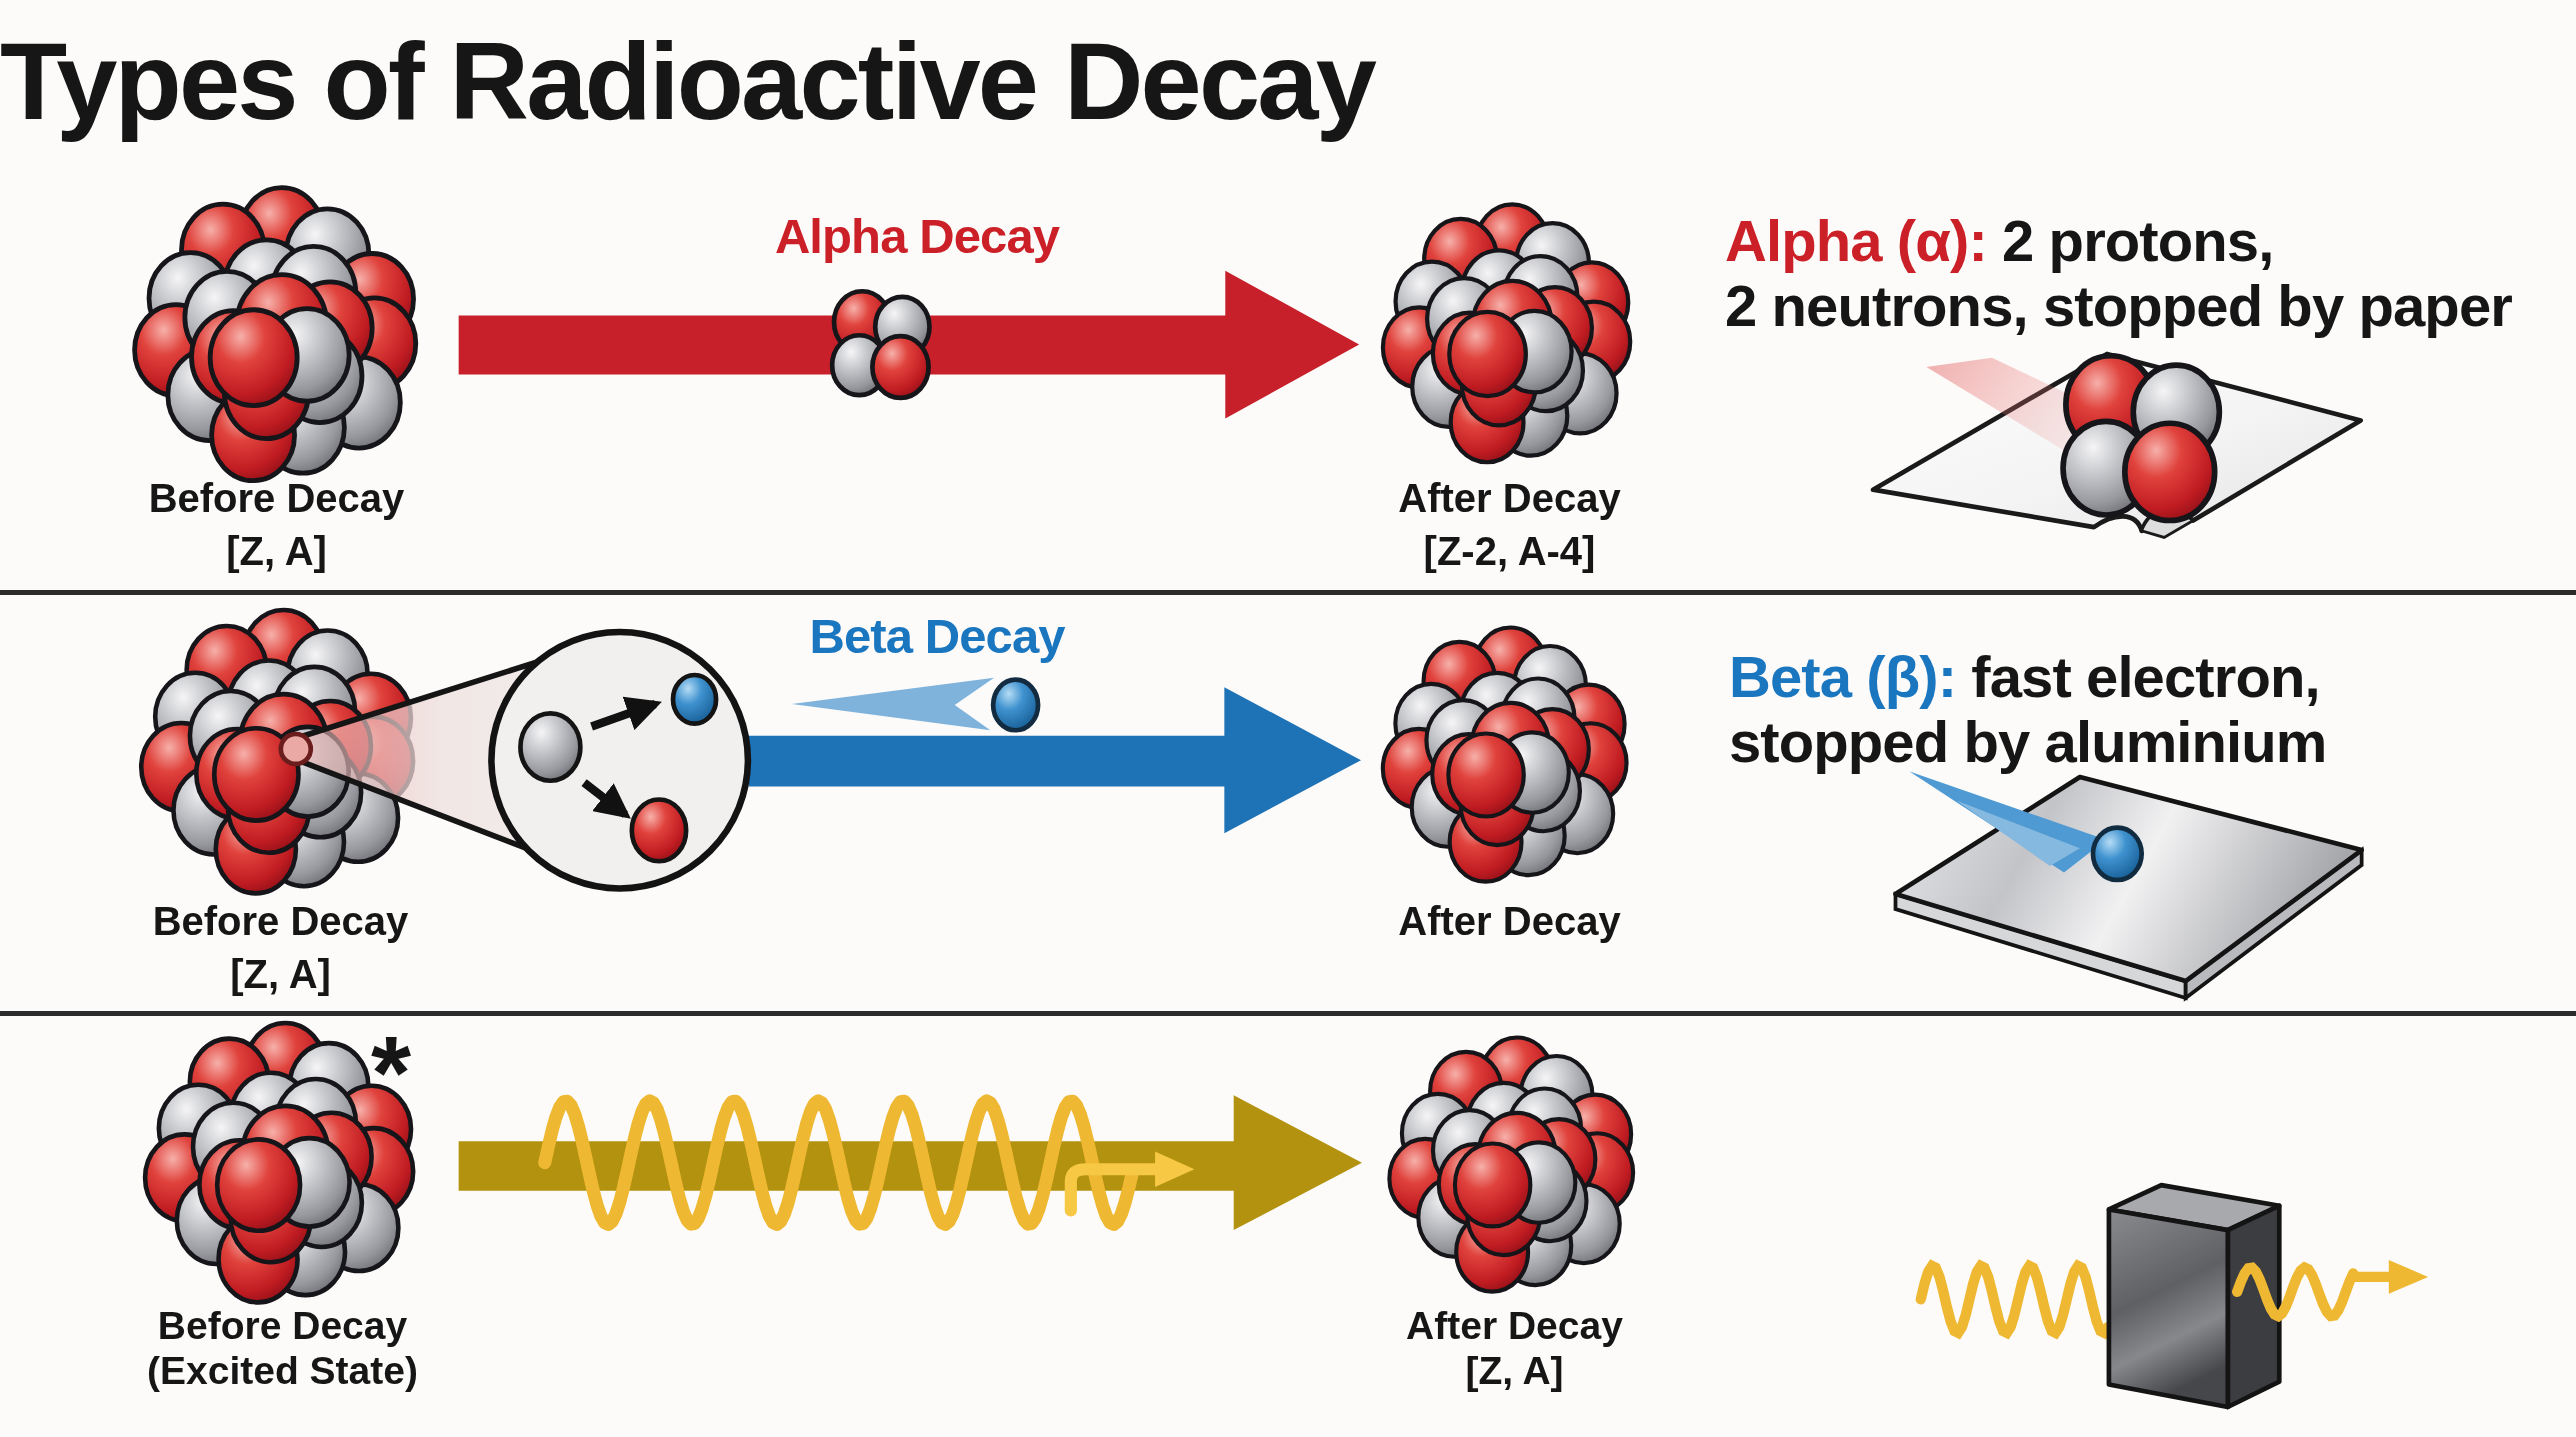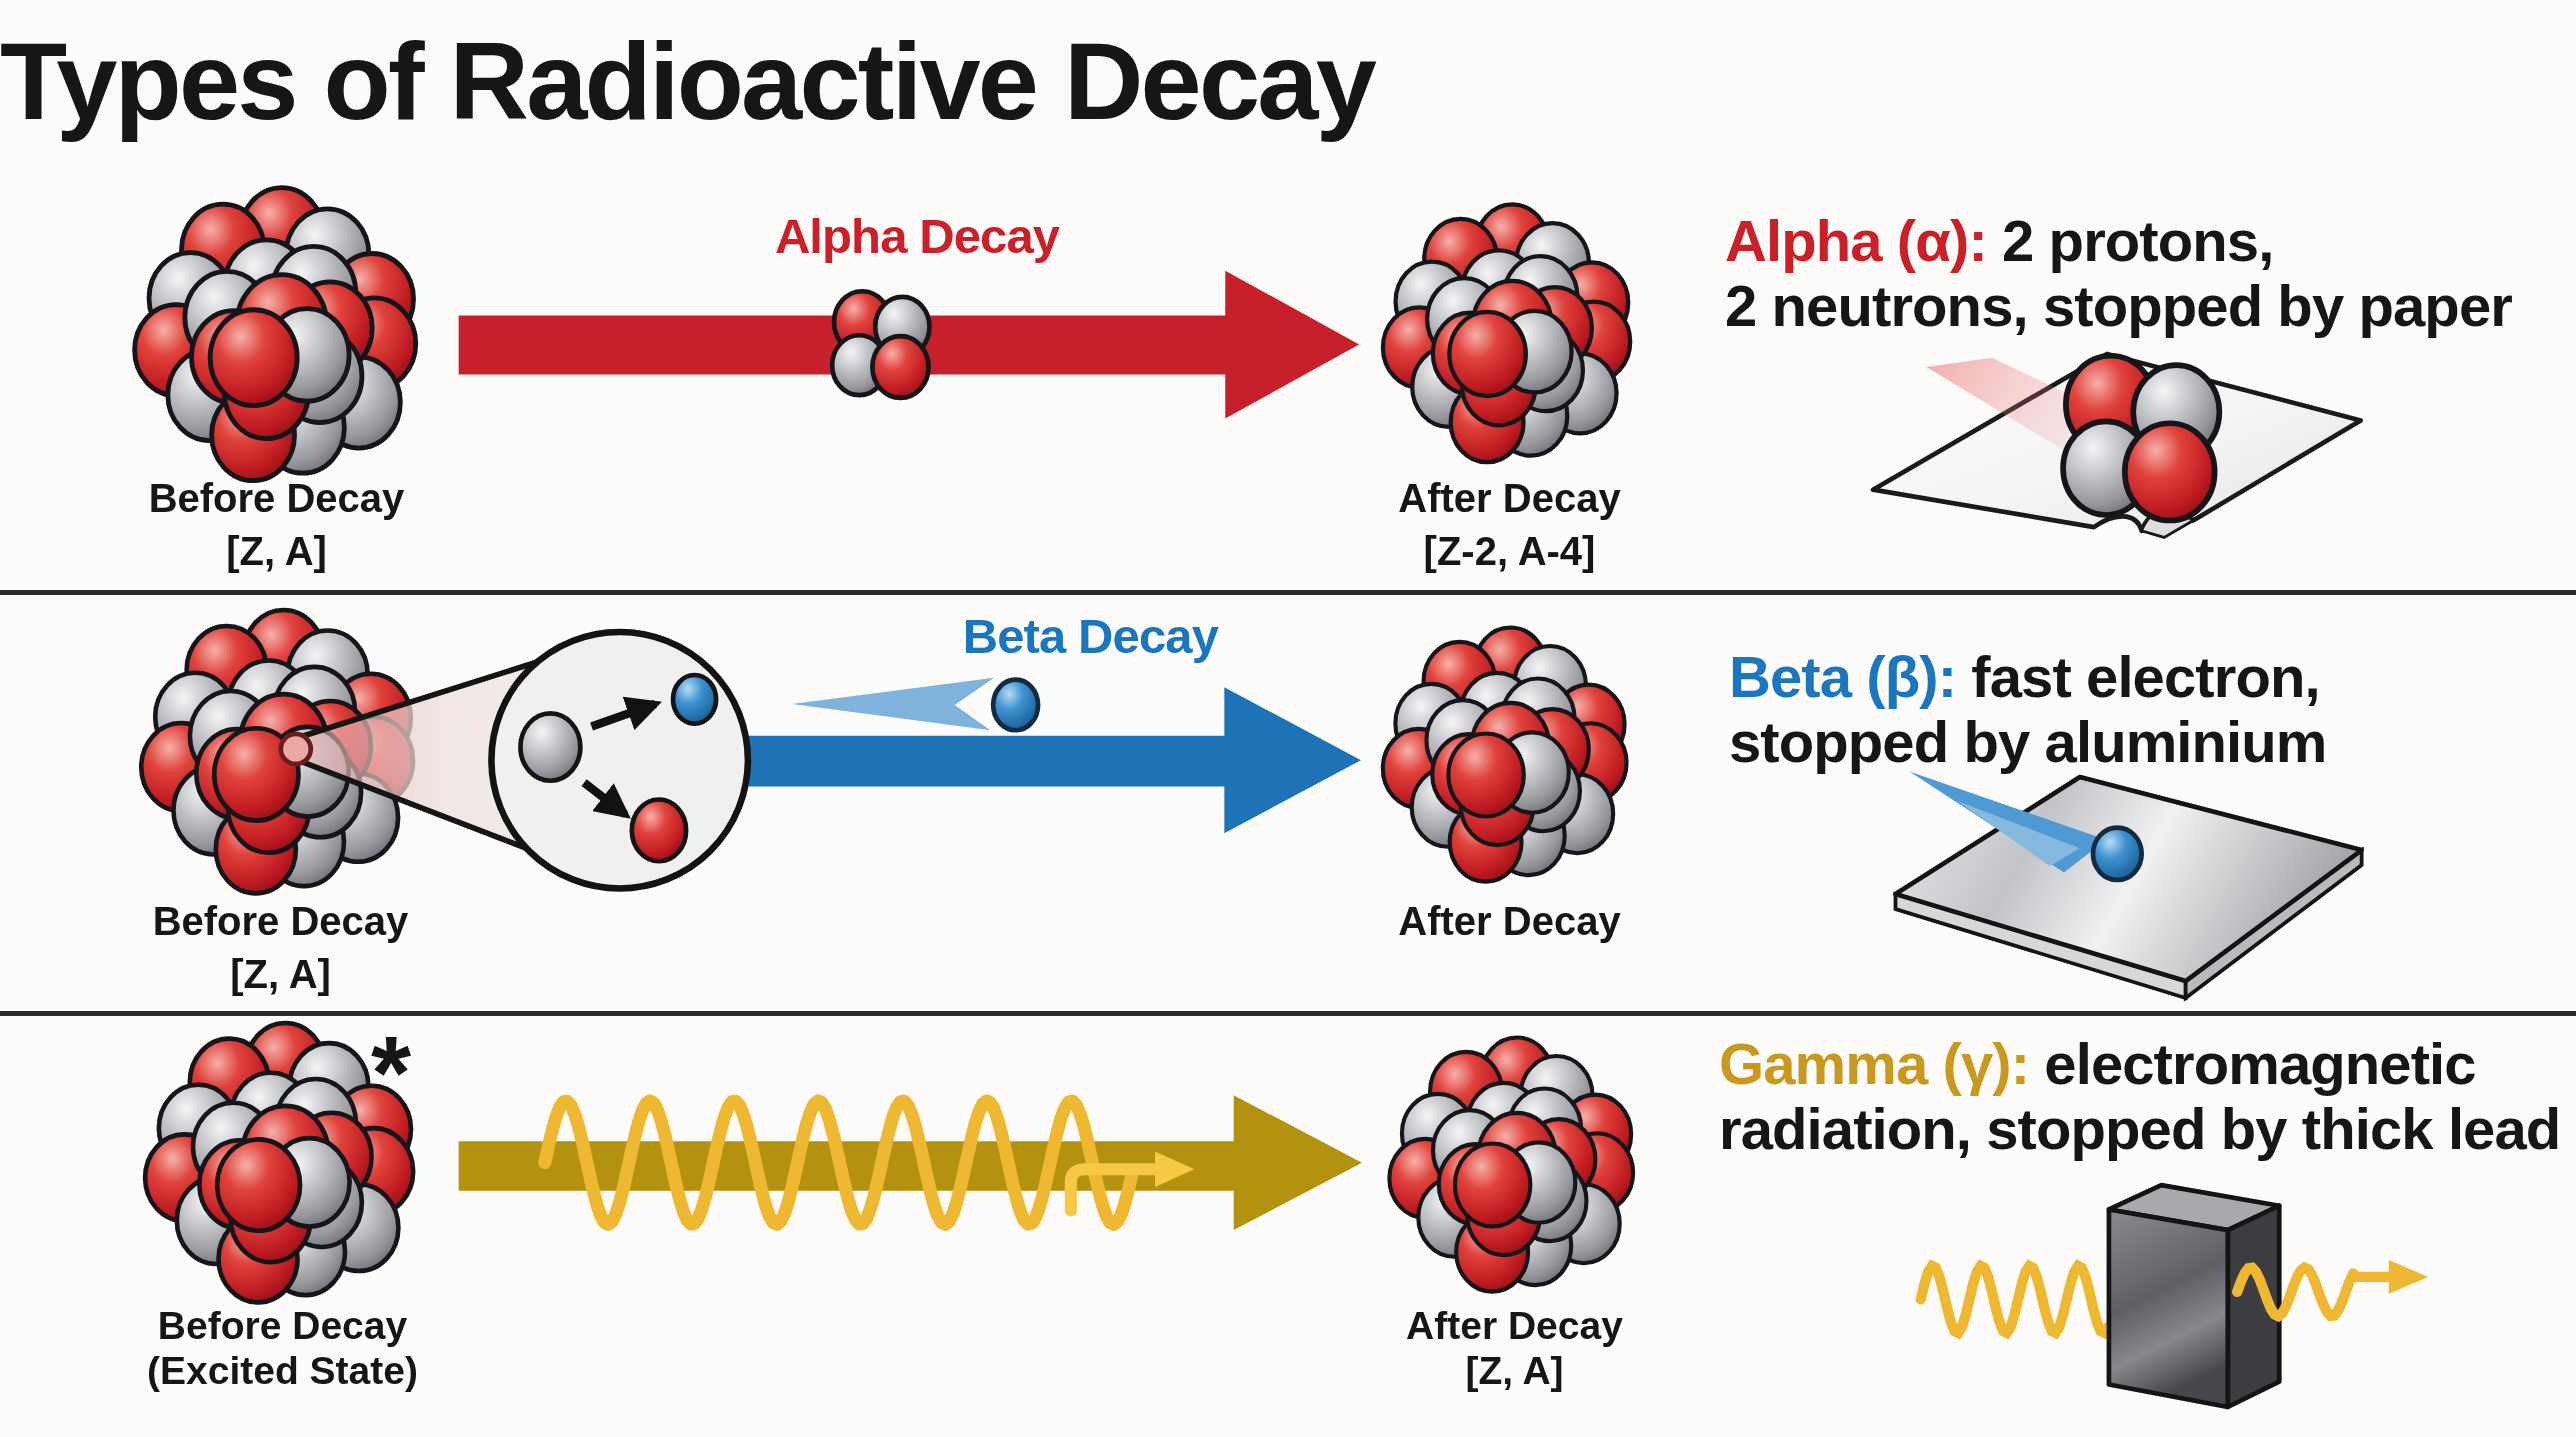--- a/index.html
+++ b/index.html
@@ -8,21 +8,21 @@
     font-family:"Liberation Sans","DejaVu Sans",sans-serif;
     position:relative;
   }
   #stage{position:absolute;inset:0;width:2576px;height:1438px;}
   #art{position:absolute;left:0;top:0;}
   .txt{position:absolute;font-weight:700;color:#161616;}
   .center{text-align:center;}
   #title{left:0;right:0;top:17px;font-size:110px;letter-spacing:-2.8px;text-align:left;}
   .decay-label{font-size:49px;letter-spacing:-0.9px;}
   #label-alpha{left:636px;width:562px;top:208px;color:#cc2028;}
-  #label-beta{left:656px;width:562px;top:608px;color:#1b76c0;text-align:right;}
+  #label-beta{left:656px;width:562px;top:608px;color:#1b76c0;}
   .caption{font-size:40px;line-height:53px;}
   .caption3{font-size:39px;line-height:45px;}
   #cap-a-before{left:33px;width:487px;top:472px;}
   #cap-a-after{left:1266px;width:487px;top:472px;}
   #cap-b-before{left:37px;width:487px;top:895px;}
   #cap-b-after{left:1266px;width:487px;top:895px;}
   #cap-g-before{left:39px;width:487px;top:1303px;}
   #cap-g-after{left:1271px;width:487px;top:1303px;}
   .info{font-size:58px;line-height:65px;letter-spacing:-0.9px;}
   #info-alpha{left:1725px;top:208px;width:824px;}
@@ -337,22 +337,17 @@
   <div id="info-alpha" class="txt info">
     <div><span class="term">Alpha (α):</span>
       <span>2 protons,</span></div>
     <div>2 neutrons, stopped by paper</div>
   </div>
   <div id="info-beta" class="txt info">
     <div><span class="term">Beta (β):</span>
       <span>fast electron,</span></div>
     <div>stopped by aluminium</div>
   </div>
-  <div id="info-gamma" class="txt info">
-    <div><span class="term">Gamma (γ):</span>
-      <span>electromagnetic</span></div>
-    <div>radiation, stopped by thick lead</div>
-  </div>
 
   <div id="divider-1" class="divider"></div>
   <div id="divider-2" class="divider"></div>
 </div>
 
 
 </body></html>

